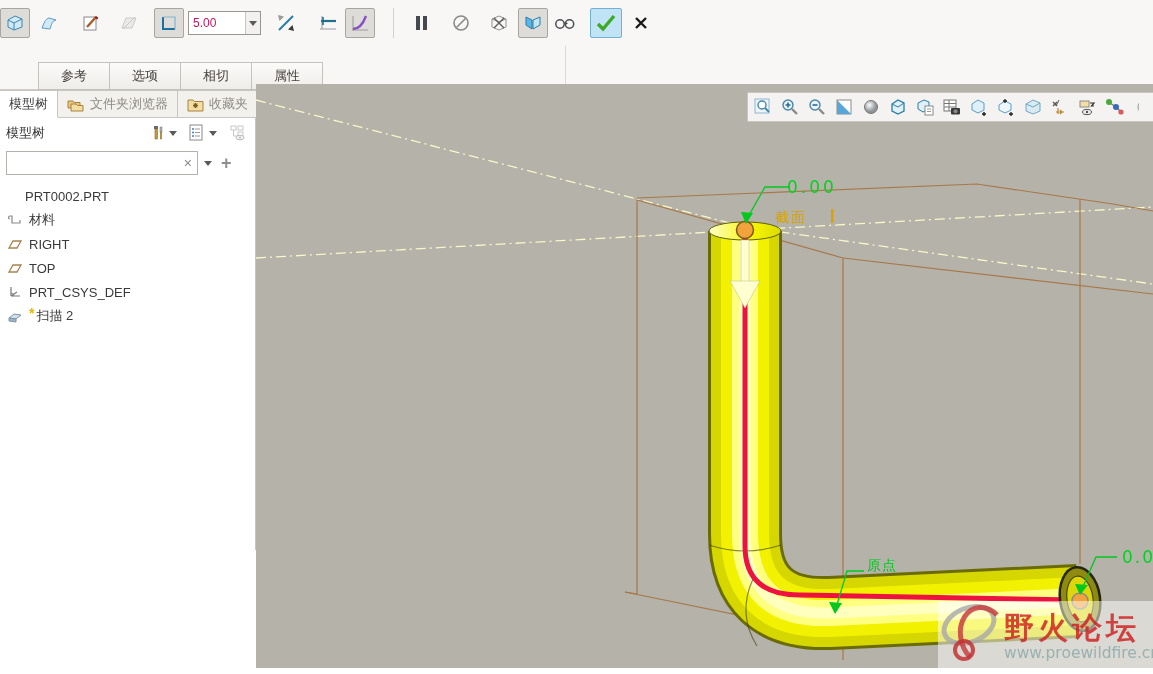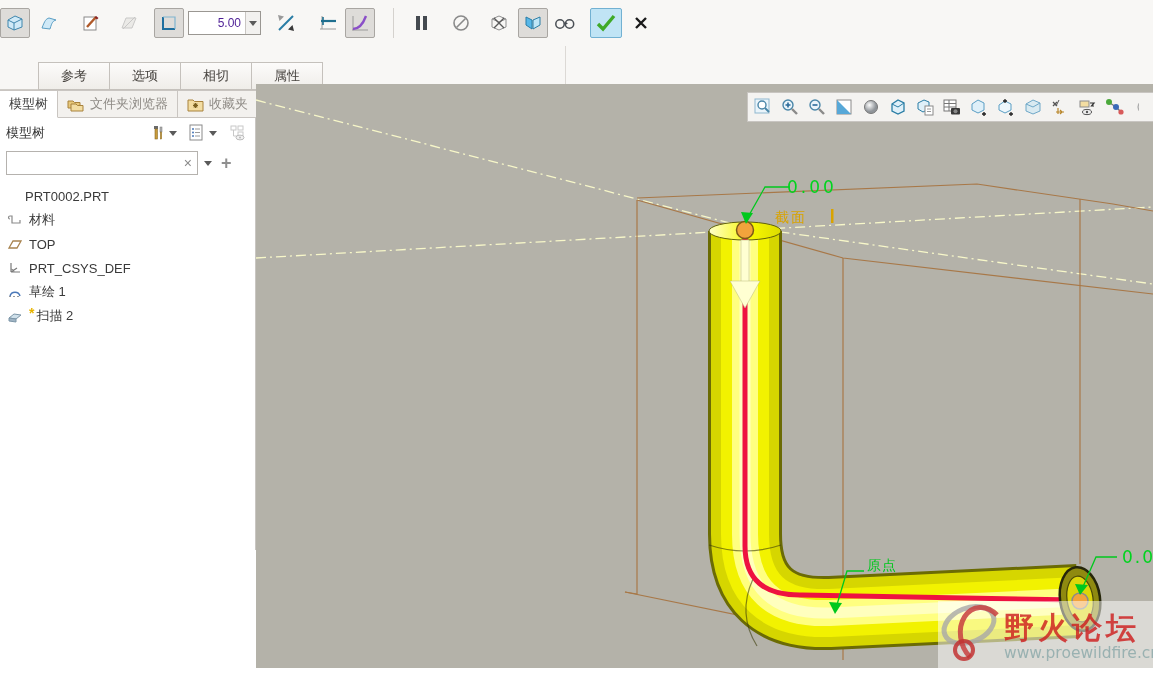--- a/index.html
+++ b/index.html
@@ -6,21 +6,21 @@
   body{width:1153px;height:674px;position:relative;overflow:hidden;
        font-family:"Liberation Sans","DejaVu Sans",sans-serif;font-size:13px;color:#3c3c3c;}
   .abs{position:absolute;}
   
   .dashboard{left:0;top:0;width:1153px;height:46px;background:#f8f7f5;display:flex;align-items:center;}
   .dbtn{width:28px;height:28px;display:flex;align-items:center;justify-content:center;border:1px solid transparent;border-radius:2px;flex:0 0 auto;}
   .dbtn.pressed{background:#dedcd9;border-color:#a9a6a2;}
   .dbtn.disabled{opacity:.45;}
   .vsep{width:1px;height:30px;background:#d5d2ce;margin:0 10px;flex:0 0 auto;}
   .valwrap{display:flex;align-items:center;border:1px solid #9a9792;background:#fff;height:22px;margin:0 4px;flex:0 0 auto;}
-  .valwrap input{width:48px;border:none;outline:none;font:12px "Liberation Sans",sans-serif;padding:0 4px;background:#fff;color:#4c1d95;text-align:right;}
+  .valwrap input{width:48px;border:none;outline:none;font:12px "Liberation Sans",sans-serif;padding:0 4px;background:#fff;color:#be185d;}
   .valdrop{width:14px;height:22px;border-left:1px solid #c9c6c2;display:flex;align-items:center;justify-content:center;background:#f2f1ef;}
   .tri-down{width:0;height:0;border-left:4px solid transparent;border-right:4px solid transparent;border-top:5px solid #5a5a5a;}
   .okbtn{width:30px;height:28px;background:#c0e4f5;border:1px solid #72b1d2;border-radius:2px;display:flex;align-items:center;justify-content:center;margin-left:10px;}
   
   .tabstrip{left:0;top:46px;width:1153px;height:44px;background:#f8f7f5;border-bottom:1px solid #cfccc7;box-sizing:border-box;}
   .hdr-sep{position:absolute;left:565px;top:0;width:1px;height:89px;background:#dcd9d5;}
   .ftabs{position:absolute;left:38px;top:16px;display:flex;}
   .ftab{width:70px;height:26px;border:1px solid #c5c1bc;margin-right:-1px;background:linear-gradient(#fcfbfa,#efede9);
         display:flex;align-items:center;justify-content:center;color:#46423e;text-align:center;}
   
@@ -253,39 +253,38 @@
           </svg>
         </span>
       <span>材料</span>
     </div>
     <div class="trow">
       <span class="tico">
           <svg width="16" height="16">
             <polygon points="2,12 6,5 14,5 10,12" fill="none" stroke="#a8834f" stroke-width="1.3"></polygon>
           </svg>
         </span>
+      <span>RIGHT</span>
+    </div>
+    <div class="trow">
+      <span class="tico">
+          <svg width="16" height="16">
+            <polygon points="2,12 6,5 14,5 10,12" fill="none" stroke="#a8834f" stroke-width="1.3"></polygon>
+          </svg>
+        </span>
       <span>TOP</span>
     </div>
     <div class="trow">
       <span class="tico">
           <svg width="16" height="16">
             <path d="M4,12 h9 M4,12 V3 M4,12 l6,-4" fill="none" stroke="#7a7a7a" stroke-width="1.2"></path>
             <path d="M7,12 a3,3 0 0 0 -3,-3" fill="none" stroke="#7a7a7a" stroke-width=".8"></path>
           </svg>
         </span>
       <span>PRT_CSYS_DEF</span>
-    </div>
-    <div class="trow">
-      <span class="tico">
-          <svg width="16" height="16">
-            <line x1="2" y1="12.5" x2="14" y2="12.5" stroke="#9a9a9a" stroke-dasharray="2 2"></line>
-            <path d="M3,12 A5.2,5.2 0 0 1 13,12" fill="none" stroke="#4a78b8" stroke-width="1.5"></path>
-          </svg>
-        </span>
-      <span>草绘 1</span>
     </div>
     <div class="trow">
       <span class="tico">
           <svg width="16" height="16">
             <polygon points="2,10 7,6 14,7 9,11" fill="#cfe0ea" stroke="#7d96a8"></polygon>
             <polygon points="2,10 9,11 9,14 2,13" fill="#9fb4c4" stroke="#7d96a8"></polygon>
           </svg>
         </span>
       <span class="badge">*</span>
       <span>扫描 2</span>

